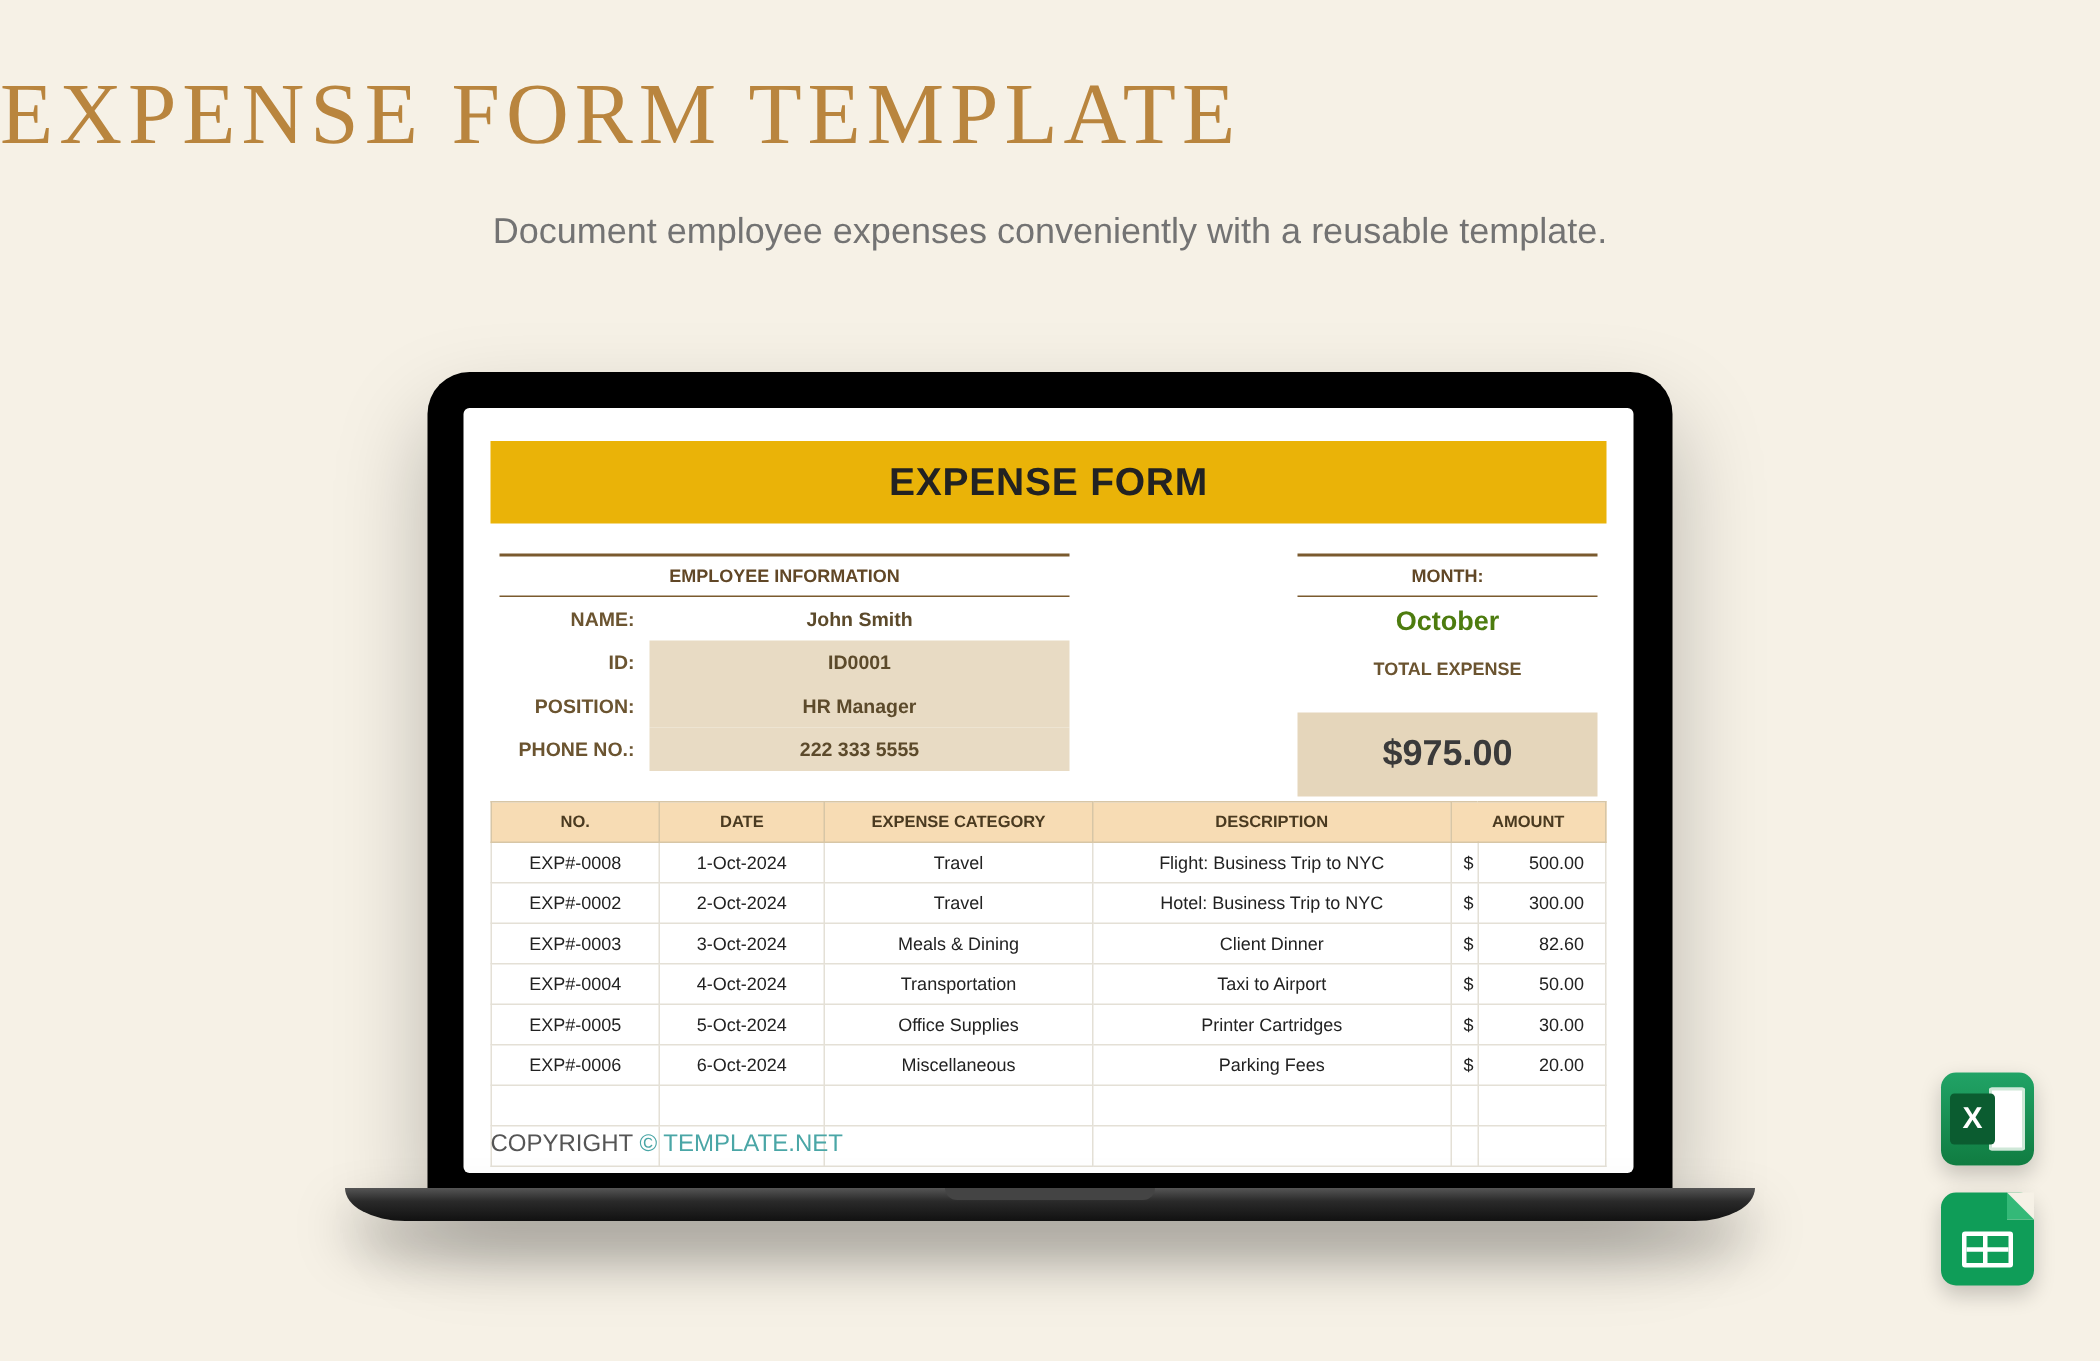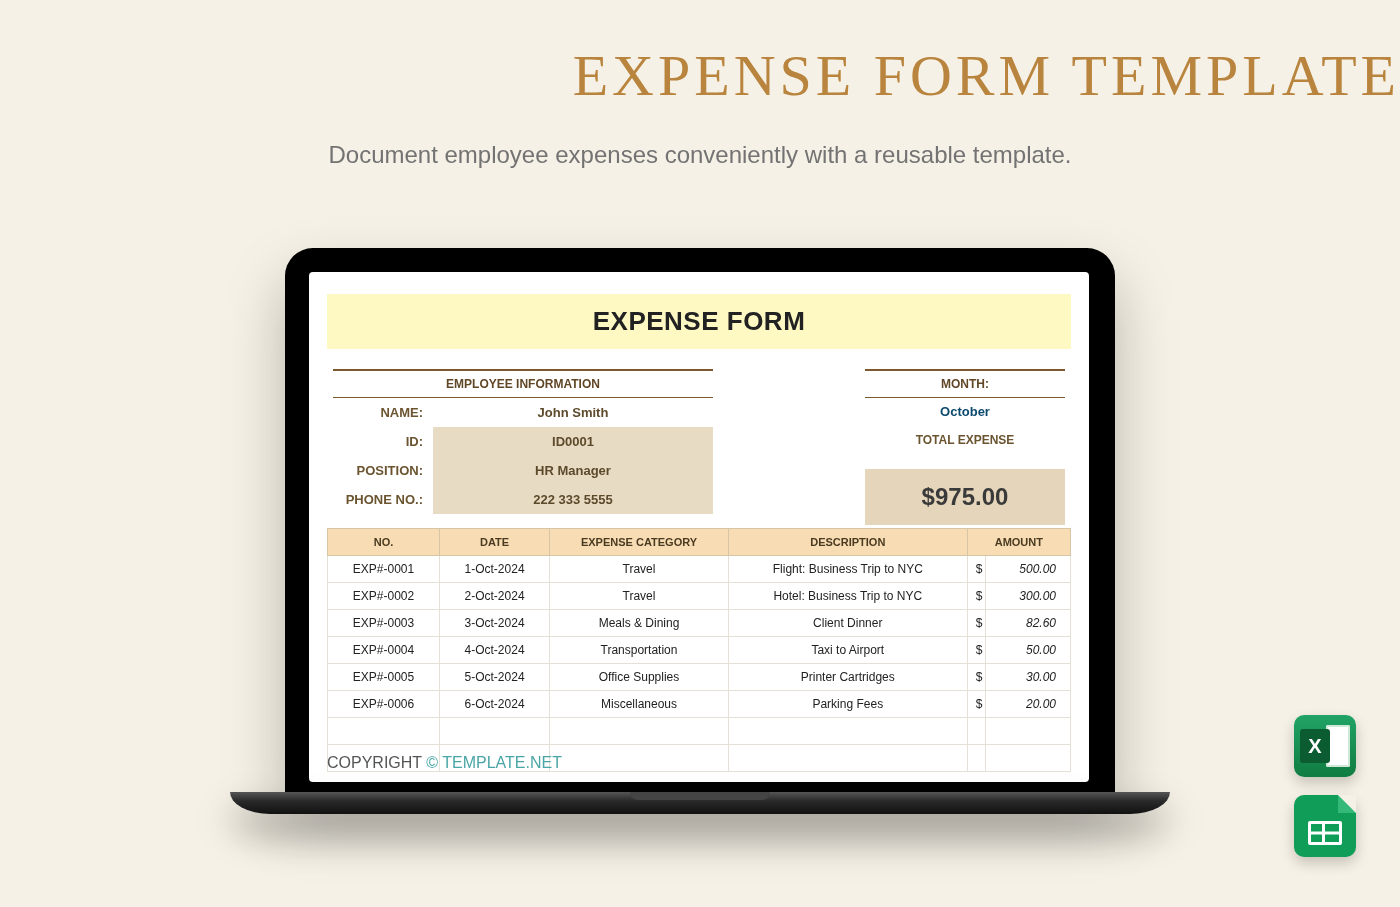--- a/index.html
+++ b/index.html
@@ -8,21 +8,21 @@
     background: #f6f1e6;
     font-family: "Segoe UI", Arial, sans-serif;
     overflow: hidden;
     position: relative;
   }
   .page-title {
     font-family: "Times New Roman", Georgia, serif;
     font-size: 58px;
     letter-spacing: 4px;
     color: #b9853e;
-    text-align: right;
+    text-align: left;
     font-weight: 400;
     padding-top: 42px;
   }
   .page-subtitle {
     text-align: center;
     font-size: 24px;
     color: #737373;
     margin-top: 32px;
     font-family: "Segoe UI", Arial, sans-serif;
   }
@@ -61,21 +61,21 @@
   .laptop-notch {
     width: 140px; height: 8px;
     background: #444;
     border-radius: 0 0 10px 10px;
     position: absolute;
     top: 0; left: 50%; transform: translateX(-50%);
   }
 
   
   .form-title {
-    background: #fef9c3;
+    background: #eab308;
     color: #222;
     font-weight: 800;
     font-size: 26px;
     text-align: center;
     padding: 12px 0;
     letter-spacing: .5px;
   }
   .meta-row {
     display: flex;
     gap: 40px;
@@ -108,22 +108,22 @@
   .emp-val {
     text-align: center;
     padding: 7px 0;
     font-weight: 600;
     color: #5c4a2b;
   }
   .emp-val.shaded { background: #e8dbc4; }
   .month-val {
     text-align: center;
     font-weight: 700;
-    font-size: 13px;
-    color: #0c4a6e;
+    font-size: 18px;
+    color: #4d7c0f;
     padding: 6px 0 10px 0;
   }
   .total-label {
     text-align: center;
     font-weight: 800;
     font-size: 12px;
     color: #6b5430;
     margin-top: 4px;
   }
   .total-box {
@@ -149,21 +149,21 @@
     font-weight: 800;
     font-size: 11px;
   }
   table.exp td {
     border: 1px solid #e4e0d6;
     padding: 6px 8px;
     text-align: center;
     color: #222;
   }
   table.exp td.amt-sym { text-align: left; width: 18px; padding-left: 8px; padding-right: 0;}
-  table.exp td.amt-val { text-align: right; padding-right: 14px; font-style: italic;}
+  table.exp td.amt-val { text-align: right; padding-right: 14px;}
   .footer {
     position: absolute;
     left: 18px; bottom: 10px;
     font-size: 16px;
     color: #555;
   }
   .footer .link { color: #4aa6a6; }
 
   
   .app-icons {
@@ -261,21 +261,21 @@
           <tr>
             <th>NO.</th>
             <th>DATE</th>
             <th>EXPENSE CATEGORY</th>
             <th>DESCRIPTION</th>
             <th colspan="2">AMOUNT</th>
           </tr>
         </thead>
         <tbody id="exp-body">
             <tr>
-              <td>EXP#-0001</td>
+              <td>EXP#-0008</td>
               <td>1-Oct-2024</td>
               <td>Travel</td>
               <td>Flight: Business Trip to NYC</td>
               <td class="amt-sym">$</td>
               <td class="amt-val">500.00</td>
             </tr>
             <tr>
               <td>EXP#-0002</td>
               <td>2-Oct-2024</td>
               <td>Travel</td>

